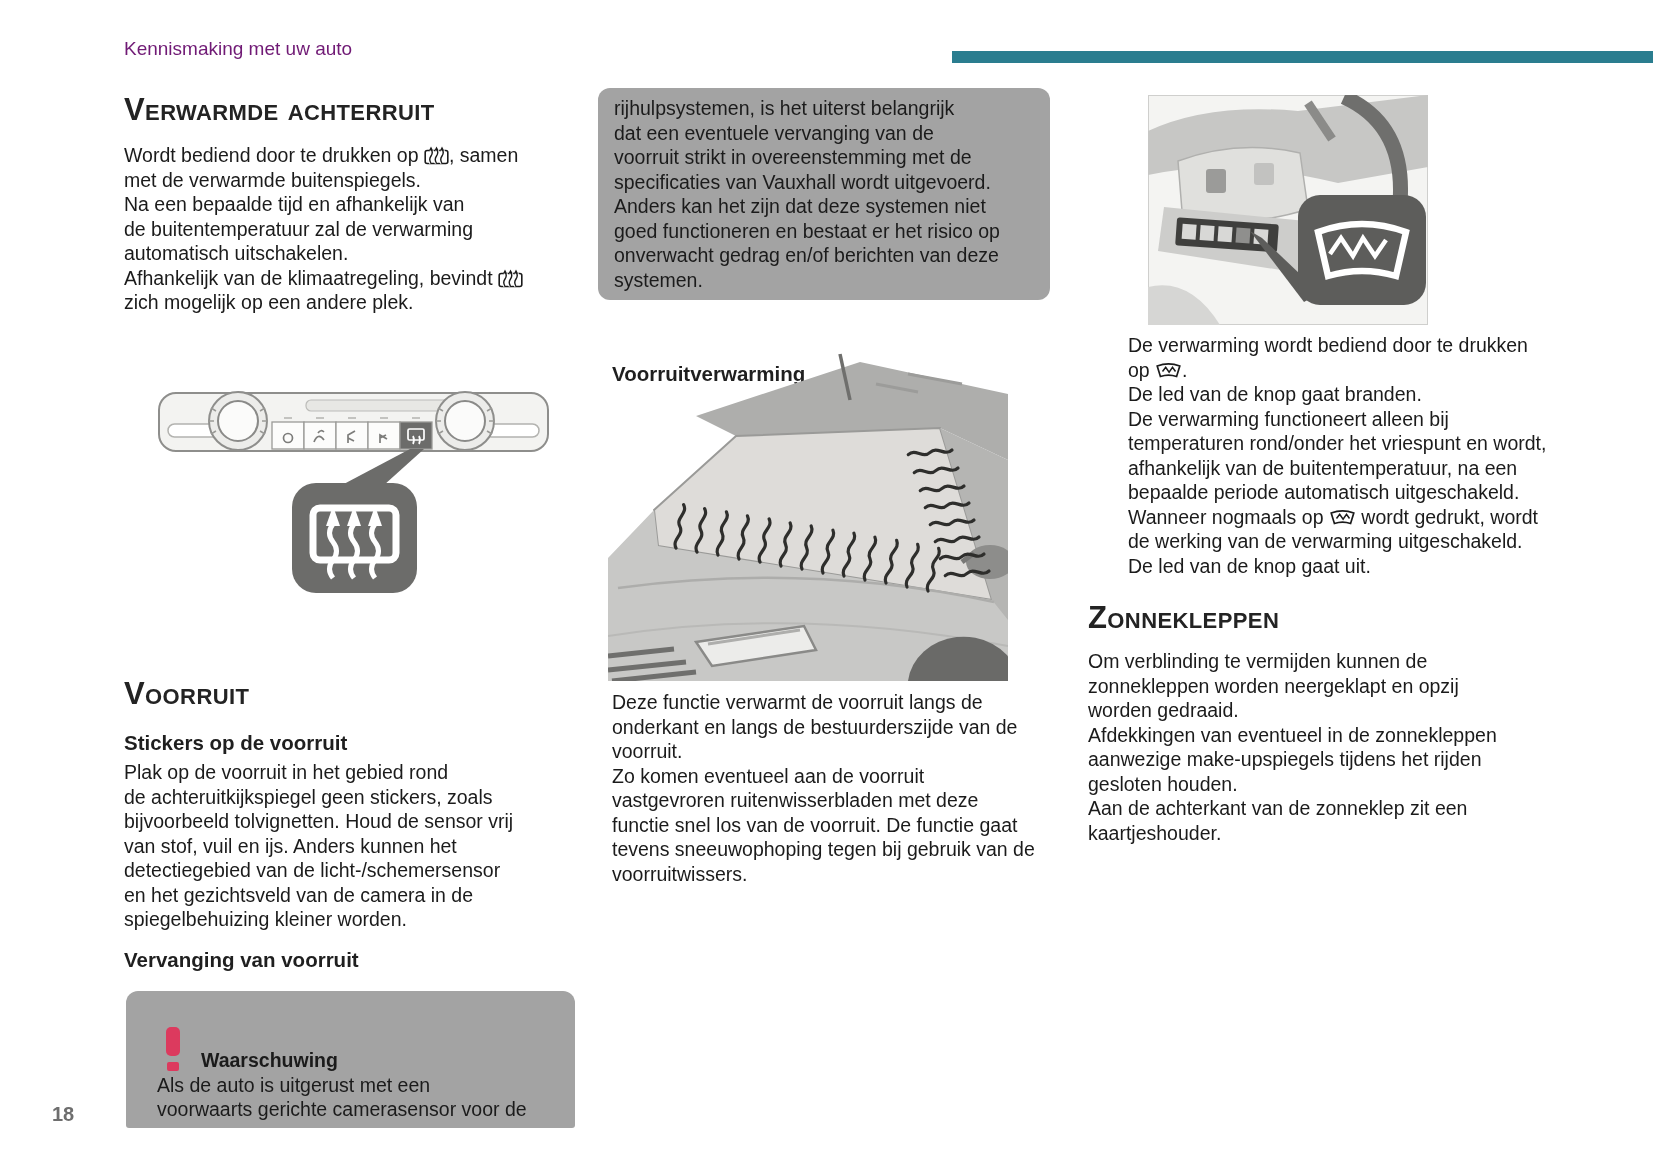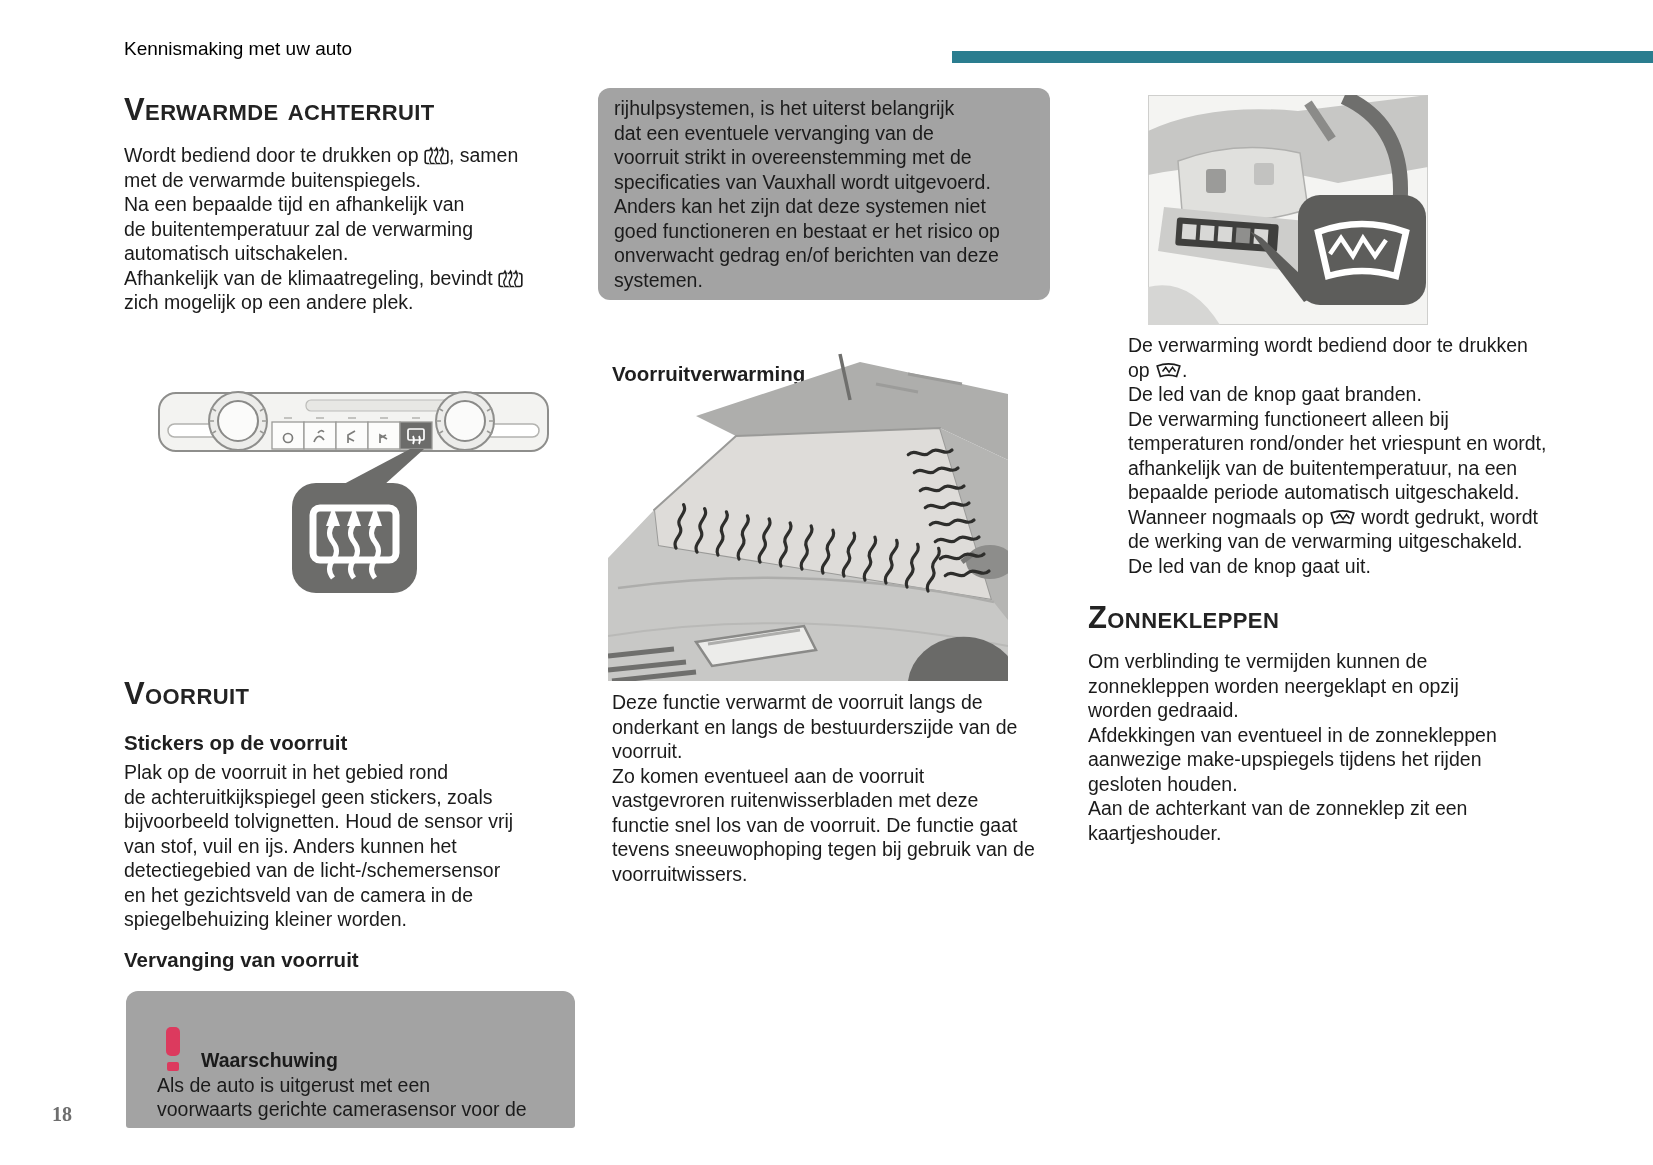--- a/index.html
+++ b/index.html
@@ -1,33 +1,33 @@
 <!DOCTYPE html>
 <html><head>
 <meta charset="utf-8">
 <style>
   html,body{margin:0;padding:0;}
   body{
     width:1653px;height:1165px;position:relative;background:#ffffff;
     font-family:"Liberation Sans",sans-serif;color:#1b1b1b;overflow:hidden;
   }
   .abs{position:absolute;}
-  .runhead{font-size:19px;color:#000000;}
+  .runhead{font-size:19px;color:#701a75;}
   .tealbar{background:#2A7D8F;height:12px;}
   .h1{font-size:31px;font-weight:700;font-variant:small-caps;letter-spacing:.4px;color:#232323;margin:0;}
   .h3{font-size:20.5px;font-weight:700;color:#1f1f1f;margin:0;}
   .body{font-size:19.5px;line-height:24.5px;white-space:pre-line;margin:0;}
   .graybox{background:#a3a3a3;border-radius:12px;}
   .contbox{padding:8px 16px 8px 16px;width:420px;}
   .warnbox{padding:8px 14px 6px 31px;width:404px;border-radius:12px 12px 3px 3px;}
   .warn-icon{float:left;margin:3px 15px 0 3px;}
   .warn-title{font-weight:700;}
   .ic{display:inline-block;vertical-align:-3px;}
   .ic-ws{display:inline-block;vertical-align:-2px;}
-  .pagenum{font-size:20px;font-weight:700;color:#6e6e6e;font-family:Liberation Serif, serif;}
+  .pagenum{font-size:20px;font-weight:700;color:#6e6e6e;}
   svg{display:block;}
   p.body span{white-space:pre-line;}
 </style>
 </head>
 <body>
 
 <div class="abs runhead" style="left:124px;top:38px;">Kennismaking met uw auto</div>
 
 <div class="abs tealbar" style="left:952px;top:51px;width:701px;"></div>
 

